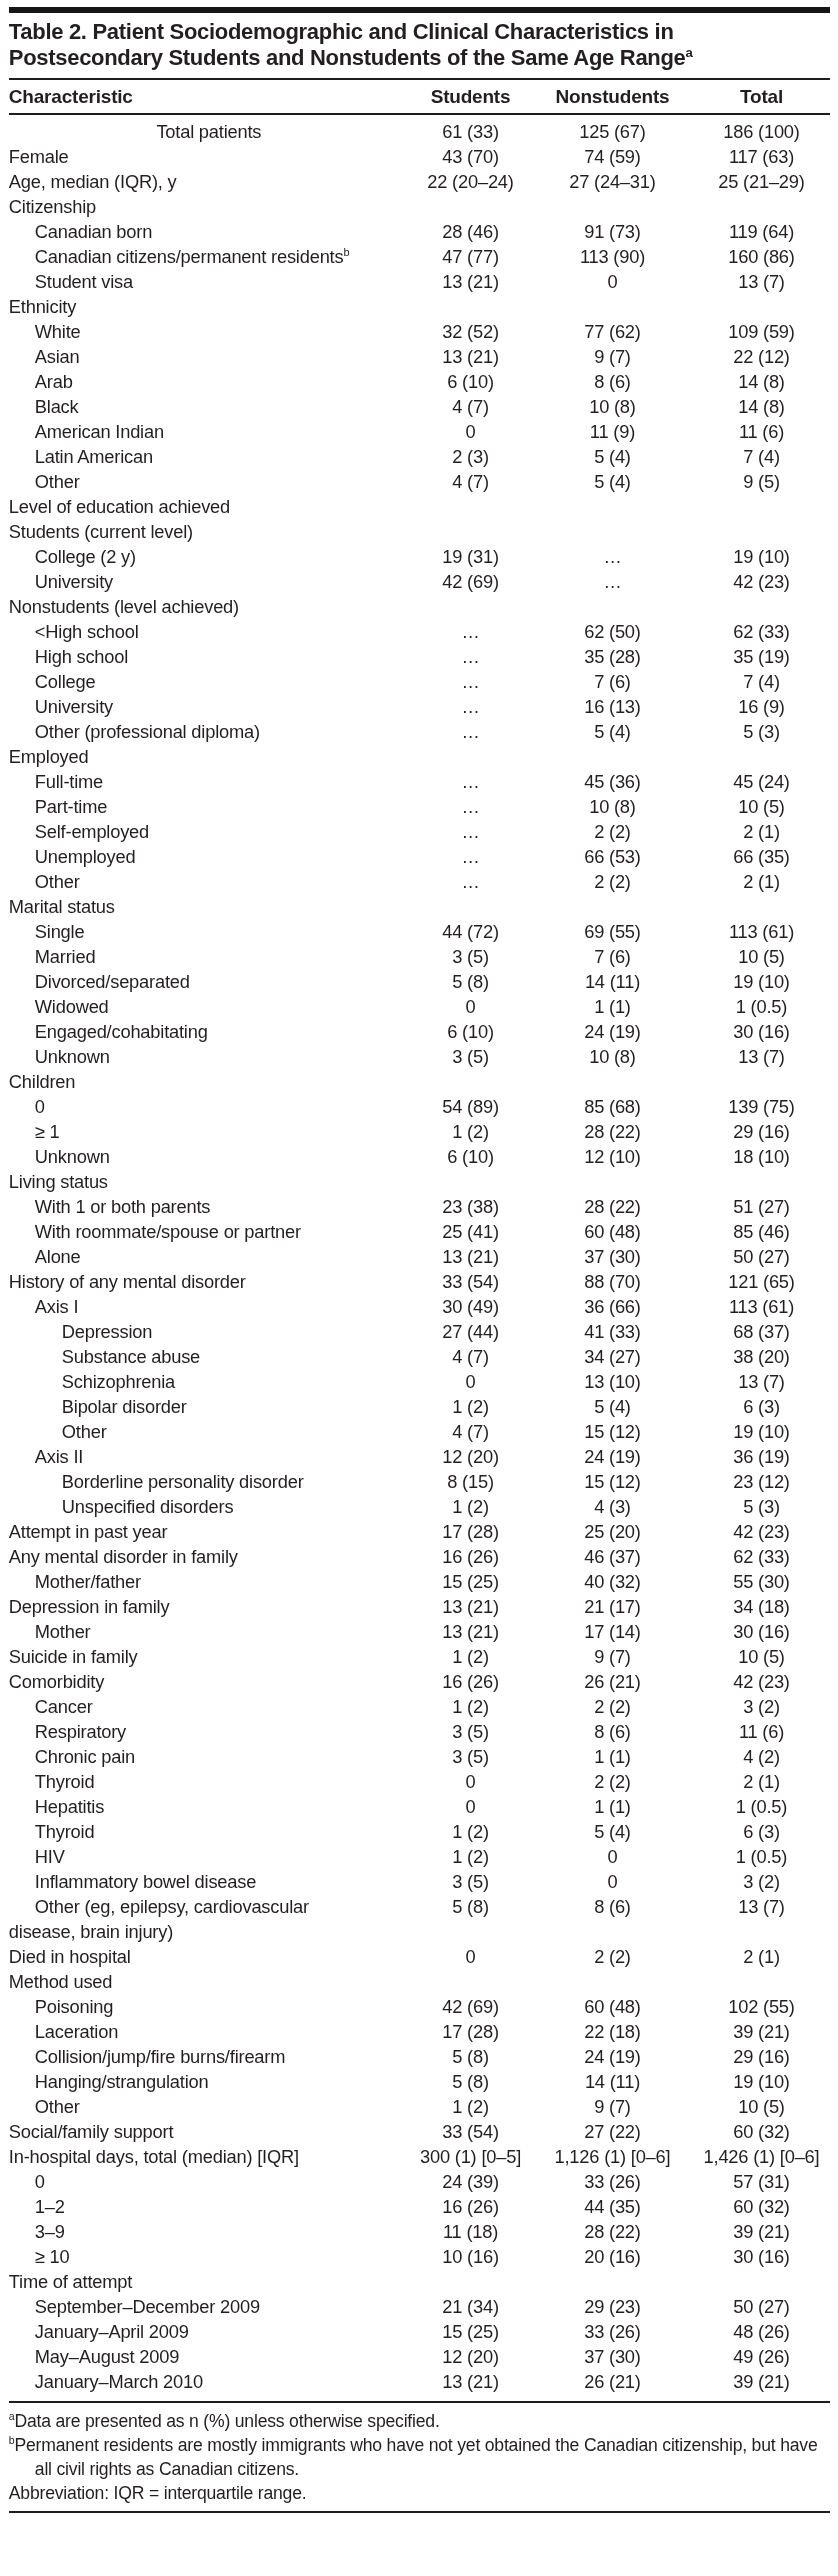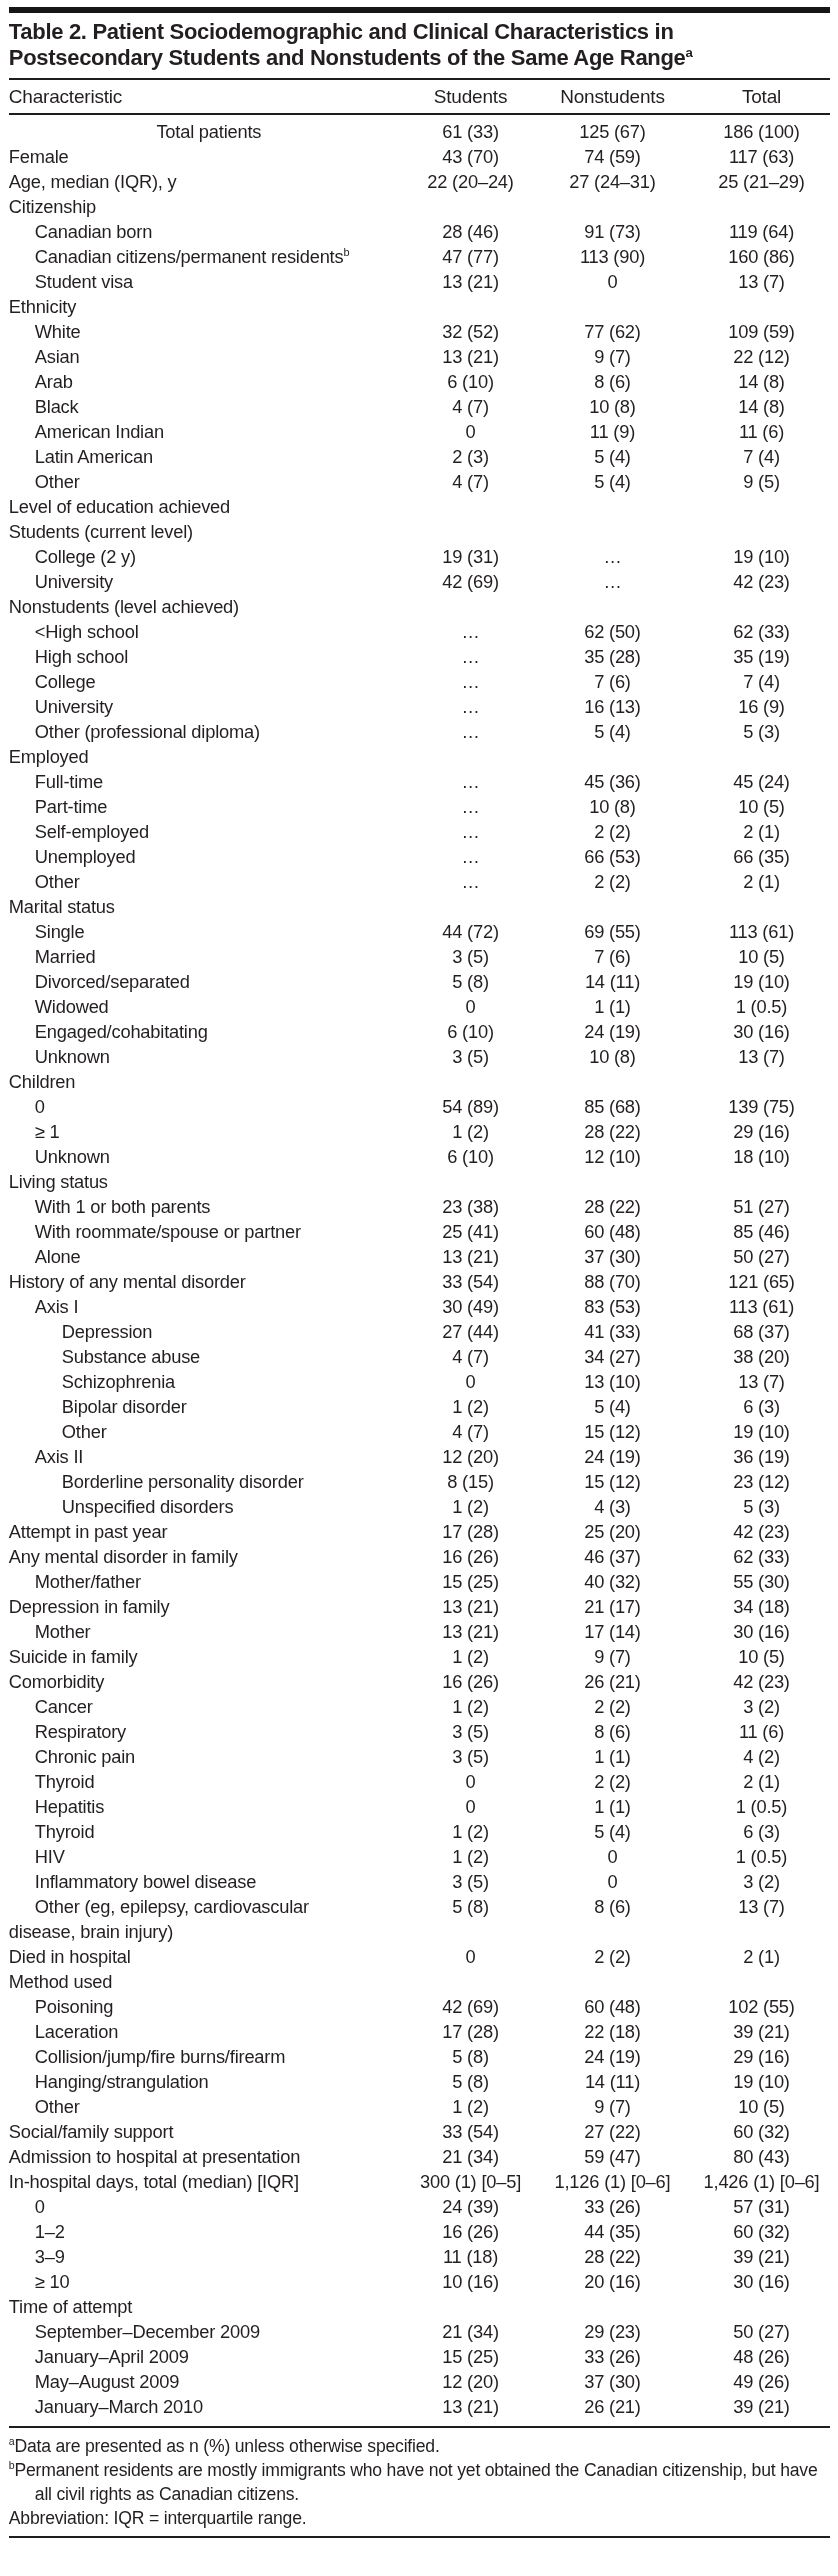--- a/index.html
+++ b/index.html
@@ -18,21 +18,21 @@
   .title sup { font-size:60%; line-height:0; }
   hr.rule { border:none; border-top:2px solid #1d1d1d; margin:0; }
   hr.rule.heavy { border-top-width:2.7px; }
   hr.rule.bottom { margin-top:6.8px; }
   table { width:100%; border-collapse:collapse; table-layout:fixed; }
   col.c-char { width:396px; }
   col.c-stu  { width:122px; }
   col.c-non  { width:159px; }
   col.c-tot  { width:136px; }
   thead th {
-    font-size:19px; font-weight:400; letter-spacing:-0.2px;
+    font-size:19px; font-weight:700; letter-spacing:-0.2px;
     padding:6.1px 0 5.4px 0; vertical-align:middle;
   }
   thead th.left { text-align:left; }
   thead th.center { text-align:center; }
   thead tr { border-bottom:2px solid #1d1d1d; }
   tbody { }
   tbody td {
     font-size:18.3px; line-height:25px; letter-spacing:-0.2px;
     vertical-align:top; padding:0;
   }
@@ -451,21 +451,21 @@
           </td>
           <td class="c-val">33 (54)</td>
           <td class="c-val">88 (70)</td>
           <td class="c-val">121 (65)</td>
         </tr>
         <tr>
           <td>
             <div class="lbl-wrap ind1"><span class="lbl">Axis I</span><sup class="lbl-sup"></sup></div>
           </td>
           <td class="c-val">30 (49)</td>
-          <td class="c-val">83 (53)</td>
+          <td class="c-val">36 (66)</td>
           <td class="c-val">113 (61)</td>
         </tr>
         <tr>
           <td>
             <div class="lbl-wrap ind2"><span class="lbl">Depression</span><sup class="lbl-sup"></sup></div>
           </td>
           <td class="c-val">27 (44)</td>
           <td class="c-val">41 (33)</td>
           <td class="c-val">68 (37)</td>
         </tr>
@@ -710,28 +710,20 @@
           <td class="c-val">9 (7)</td>
           <td class="c-val">10 (5)</td>
         </tr>
         <tr>
           <td>
             <div class="lbl-wrap ind0"><span class="lbl">Social/family support</span><sup class="lbl-sup"></sup></div>
           </td>
           <td class="c-val">33 (54)</td>
           <td class="c-val">27 (22)</td>
           <td class="c-val">60 (32)</td>
-        </tr>
-        <tr>
-          <td>
-            <div class="lbl-wrap ind0"><span class="lbl">Admission to hospital at presentation</span><sup class="lbl-sup"></sup></div>
-          </td>
-          <td class="c-val">21 (34)</td>
-          <td class="c-val">59 (47)</td>
-          <td class="c-val">80 (43)</td>
         </tr>
         <tr>
           <td>
             <div class="lbl-wrap ind0"><span class="lbl">In-hospital days, total (median) [IQR]</span><sup class="lbl-sup"></sup></div>
           </td>
           <td class="c-val">300 (1) [0–5]</td>
           <td class="c-val">1,126 (1) [0–6]</td>
           <td class="c-val">1,426 (1) [0–6]</td>
         </tr>
         <tr>

